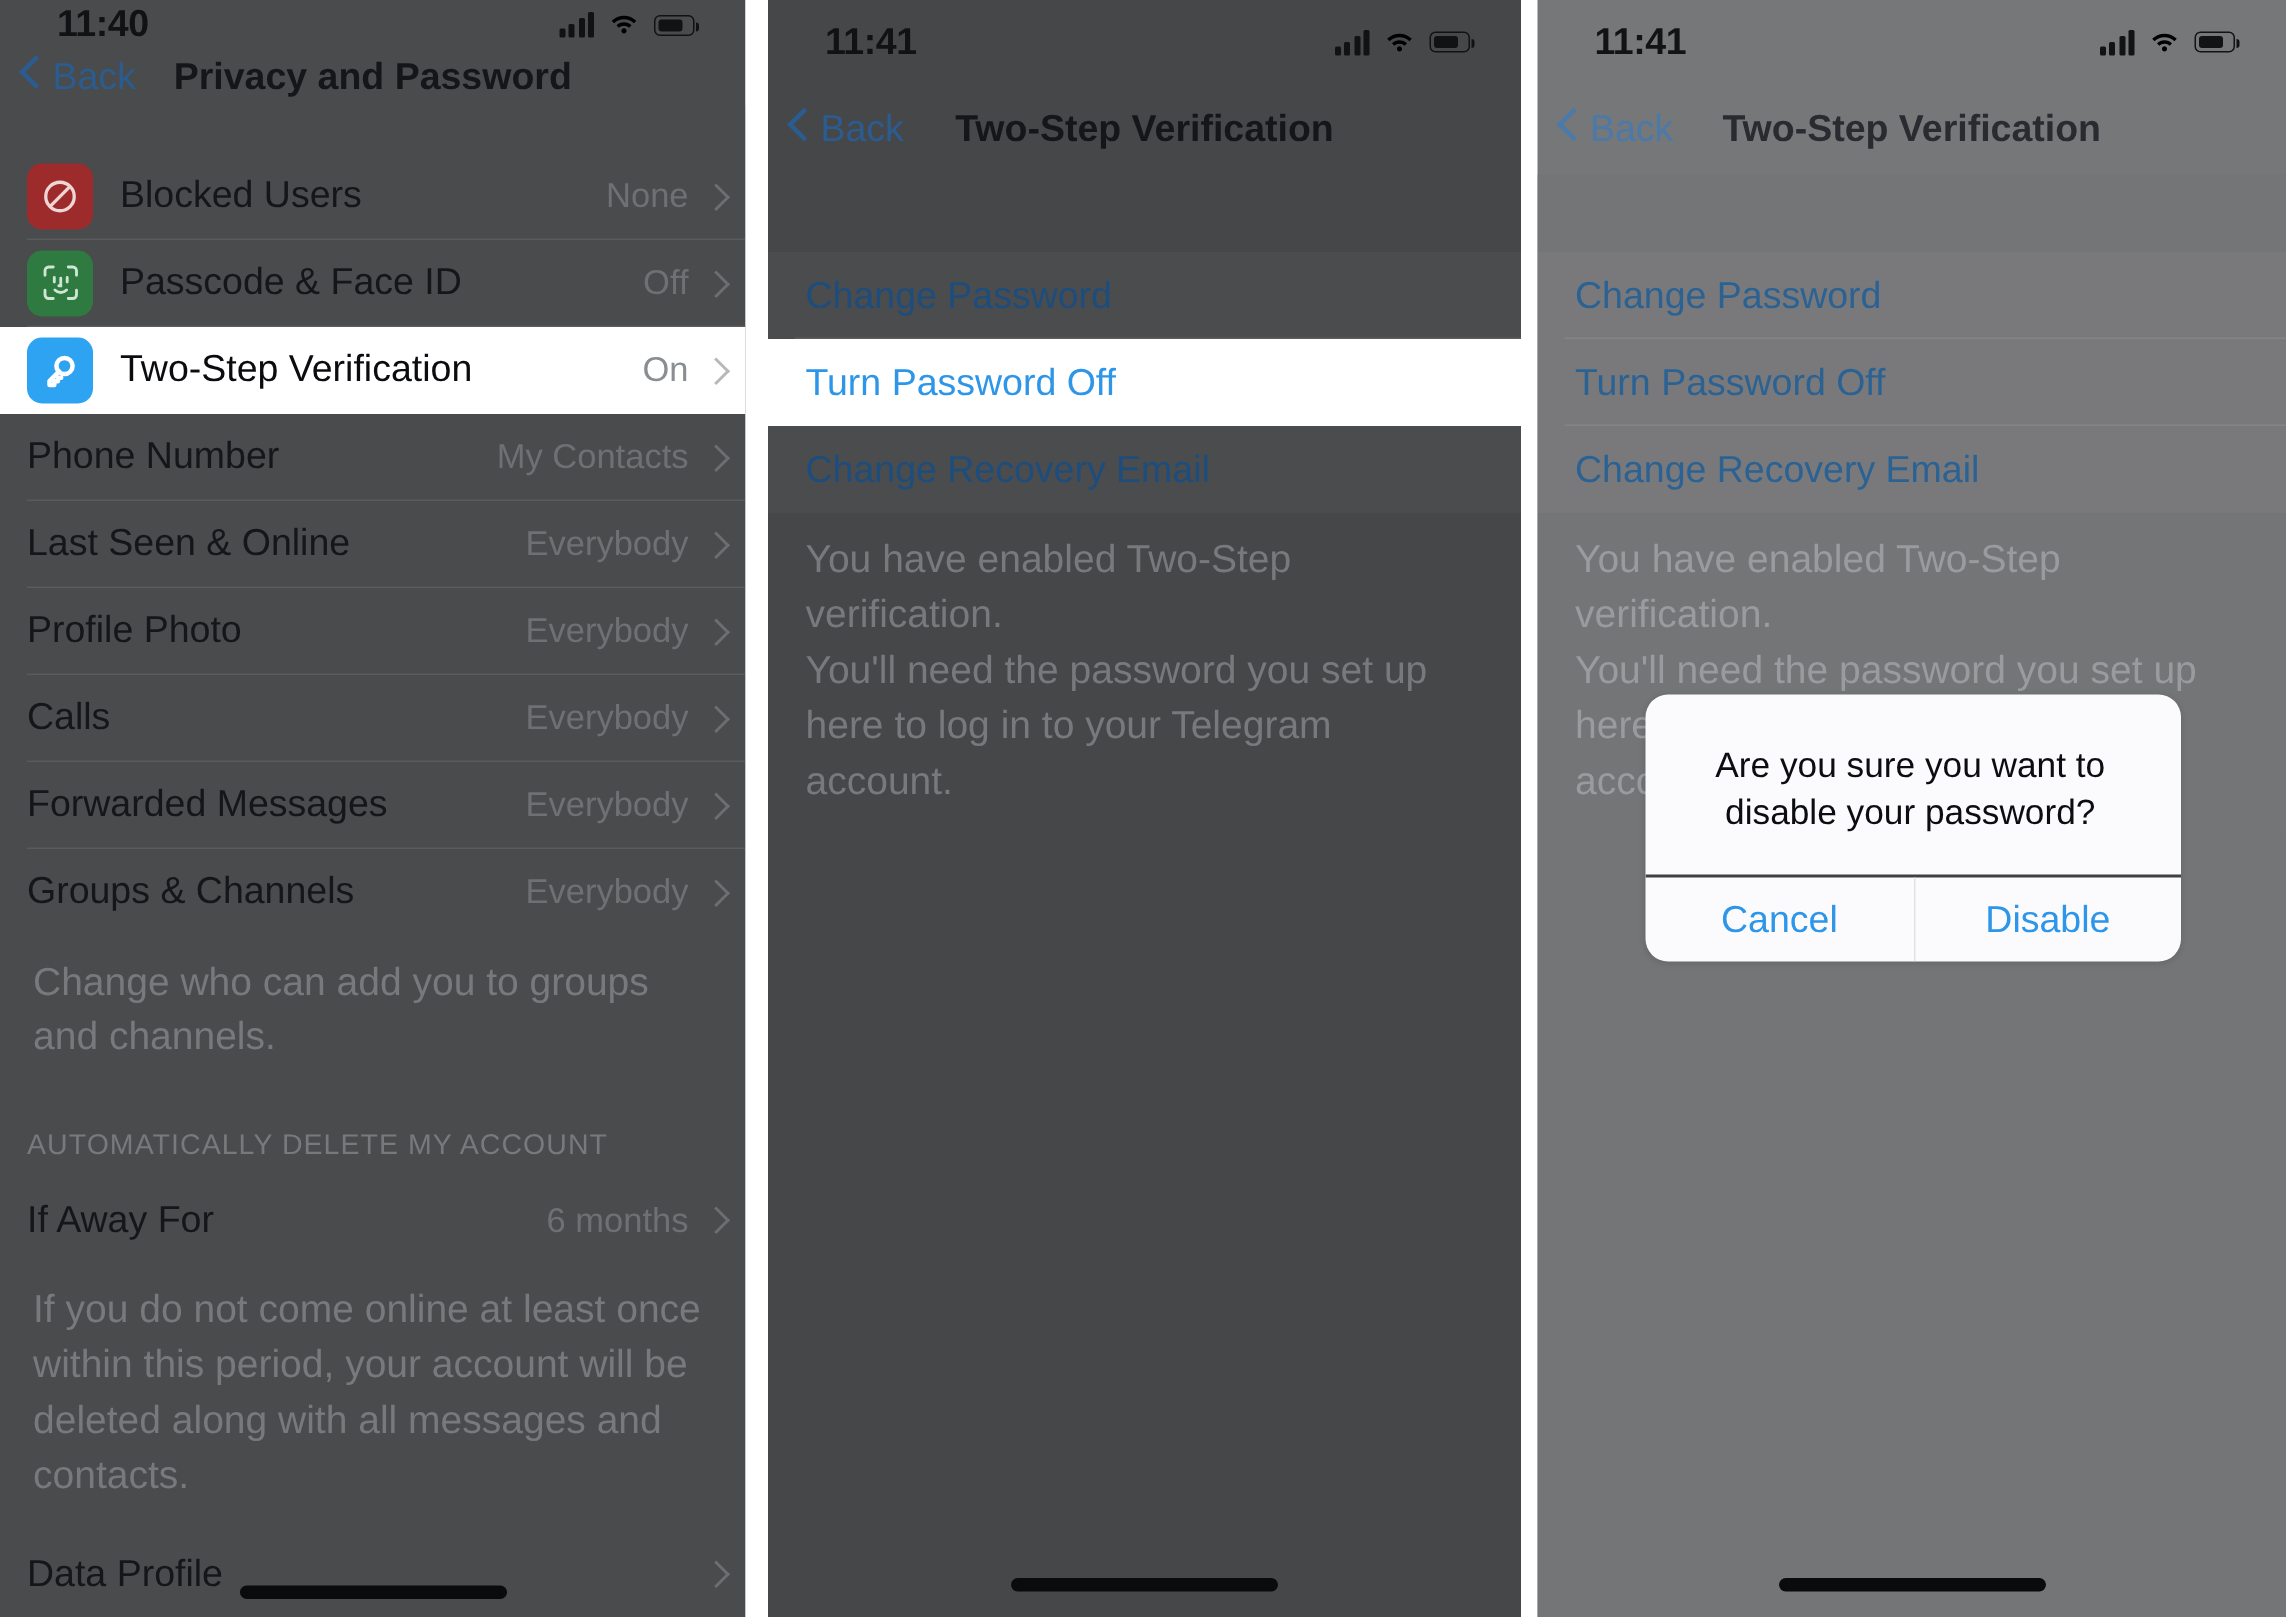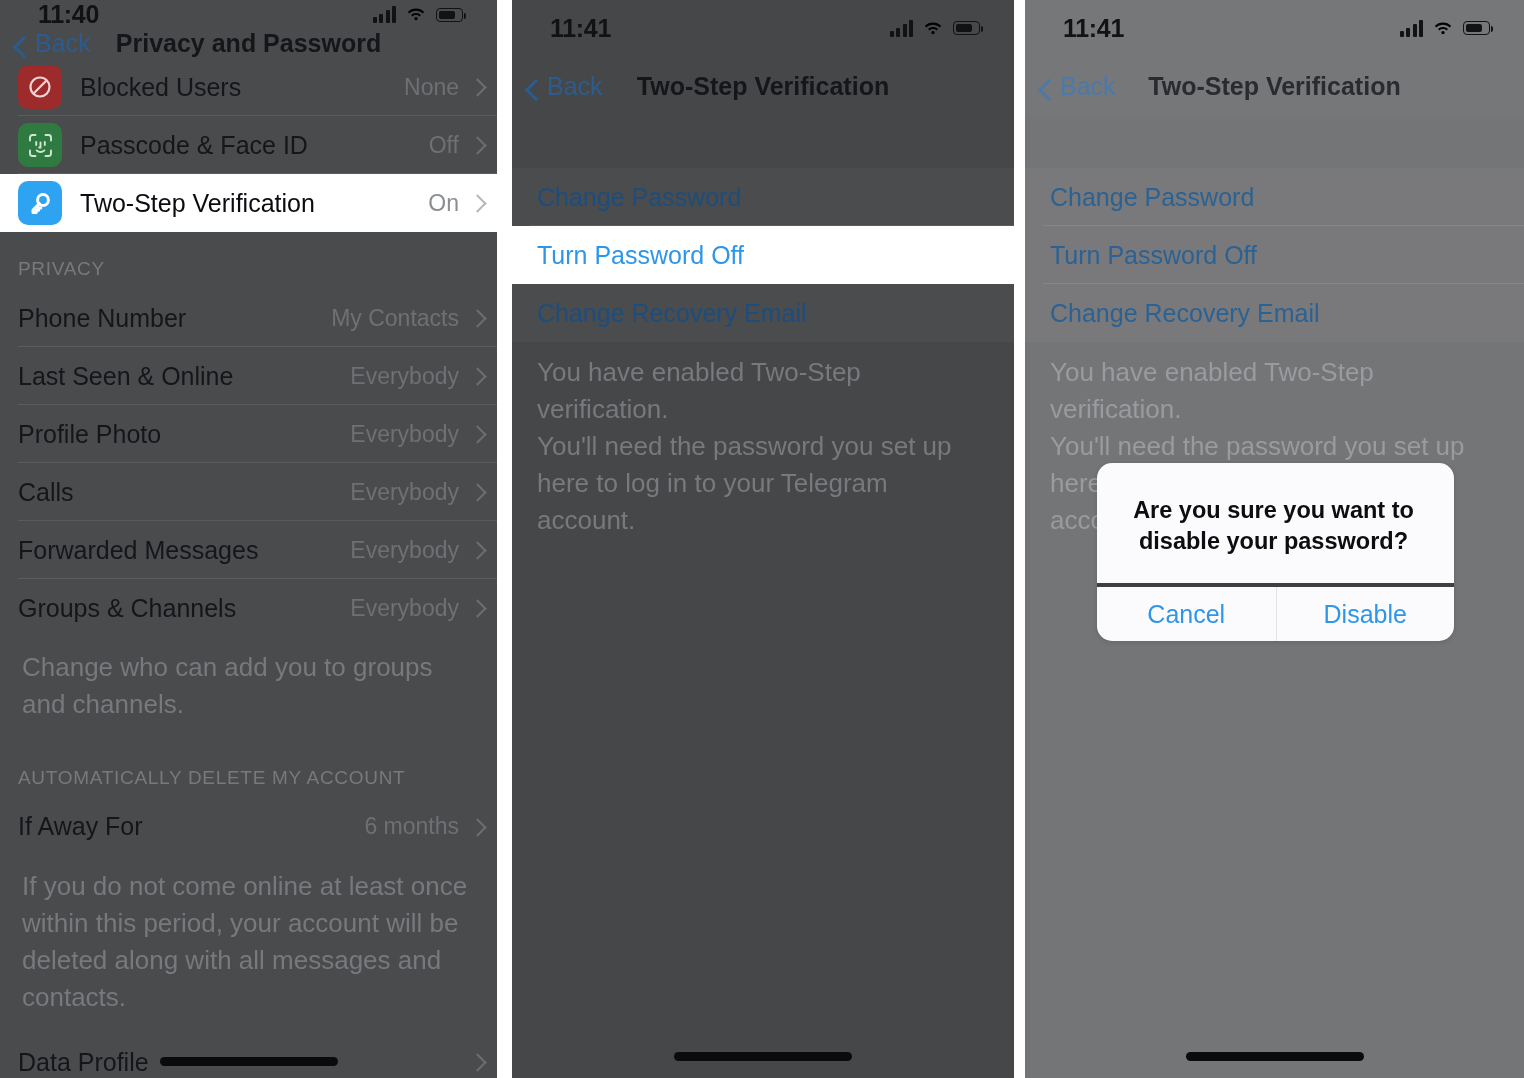--- a/index.html
+++ b/index.html
@@ -67,21 +67,21 @@
 
   
   .navbar {
     height: 60px;
     display: flex;
     align-items: center;
     position: relative;
     padding-left: 14px;
   }
   .back {
-    display: flex; align-items: flex-end; gap: 6px;
+    display: flex; align-items: flex-start; gap: 6px;
     font-size: 25px;
     cursor: pointer;
   }
   .chev-left {
     width: 13px; height: 22px; position: relative; margin-right: 2px;
   }
   .chev-left::before {
     content: ""; position: absolute; left: 2px; top: 3px;
     width: 13px; height: 13px;
     border-left: 3.4px solid currentColor;
@@ -199,26 +199,26 @@
   .dialog {
     position: absolute;
     left: 72px; top: 463px;
     width: 357px;
     background: #fbfbfd;
     border-radius: 15px;
     overflow: hidden;
     box-shadow: 0 1px 5px rgba(0,0,0,0.14);
   }
   .dlg-title {
-    font-size: 23.5px; font-weight: bold; color: #0c0d10;
+    font-size: 23.5px; font-weight: normal; color: #0c0d10;
     text-align: center; line-height: 1.32;
     padding: 32px 34px 26px 30px;
   }
   .dlg-btns {
-    display: flex; border-top: 4px solid #404040;
+    display: flex; border-top: 2px solid #404040;
     height: 58px;
   }
   .dlg-btn {
     flex: 1 1 50%;
     display: flex; align-items: center; justify-content: center;
     font-size: 25px; color: #2e96e8;
     cursor: pointer;
   }
   .dlg-btn + .dlg-btn { border-left: 1px solid #e3e3e6; }
 </style>
@@ -300,21 +300,20 @@
                 <path d="M12.4 13.6L6 20v2.6h3.2v-2.4h2.4v-2.3h2.2" fill="none" stroke="#ffffff" stroke-width="3" stroke-linejoin="round" stroke-linecap="round"></path>
               </svg>
           </span>
           <span class="lbl">Two-Step Verification</span>
           <span class="val">On</span>
           <span class="chev-r"></span>
 
         </div>
       </div>
 
-      <div class="sec-head">PRIVACY</div>
 
       <div class="group">
         <div class="row">
           <span class="lbl">Phone Number</span>
           <span class="val">My Contacts</span>
           <span class="chev-r"></span>
             <span class="sep"></span>
         </div>
         <div class="row">
           <span class="lbl">Last Seen &amp; Online</span>

